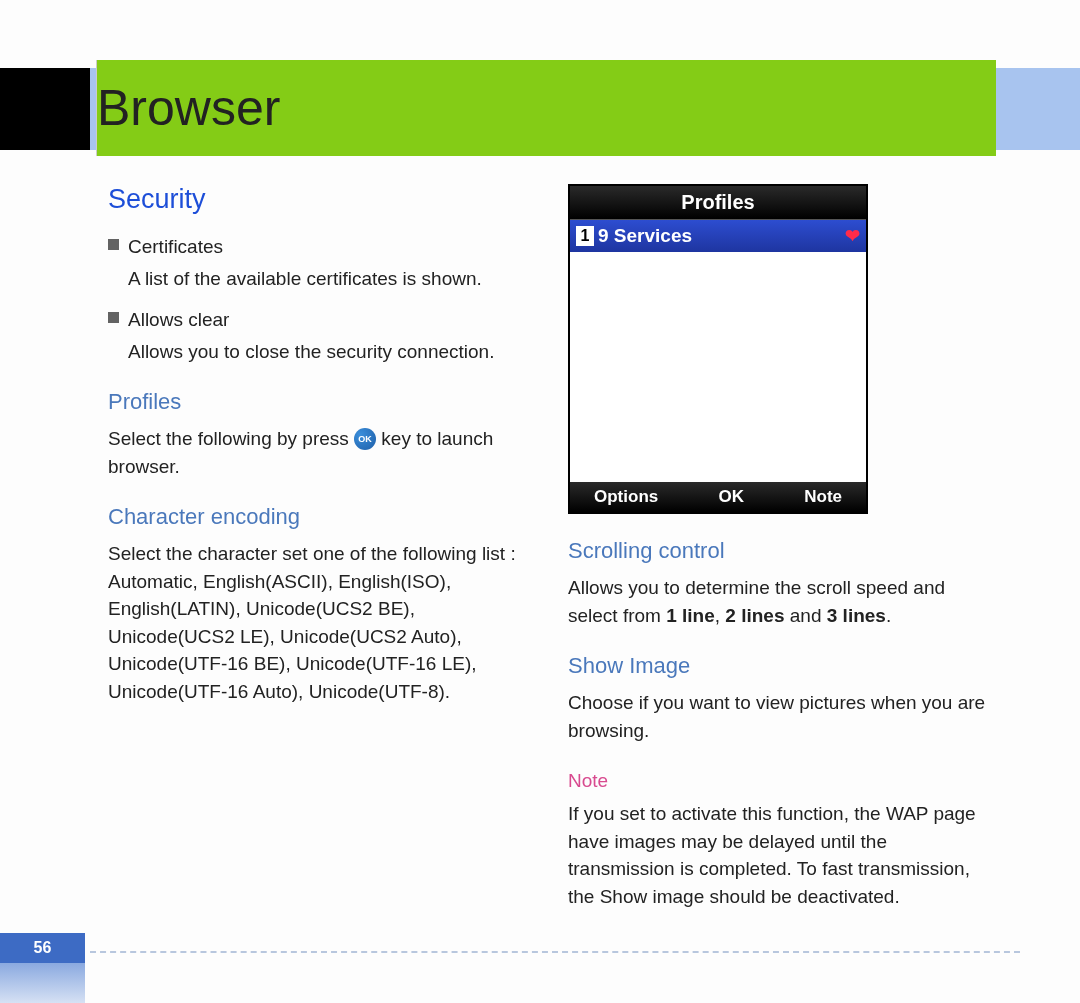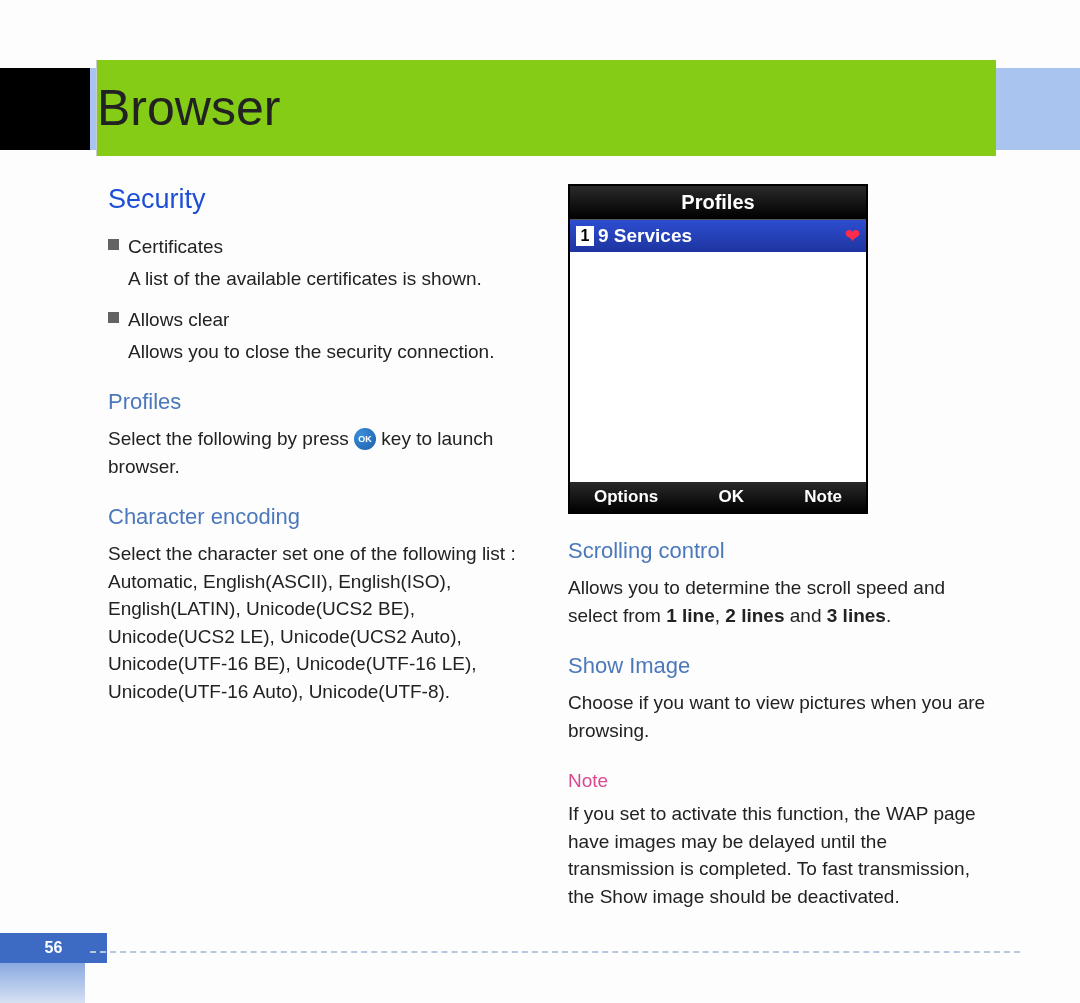--- a/index.html
+++ b/index.html
@@ -160,21 +160,21 @@
     justify-content: space-between;
     padding: 5px 24px;
     font-size: 17px;
     font-weight: bold;
   }
   
   .page-tab {
     position: absolute;
     left: 0;
     bottom: 40px;
-    width: 107px;
+    width: 85px;
     background: #3d6bc4;
     color: #fff;
     text-align: center;
     font-size: 16px;
     font-weight: bold;
     padding: 6px 0;
   }
   .page-fade {
     position: absolute;
     left: 0;

